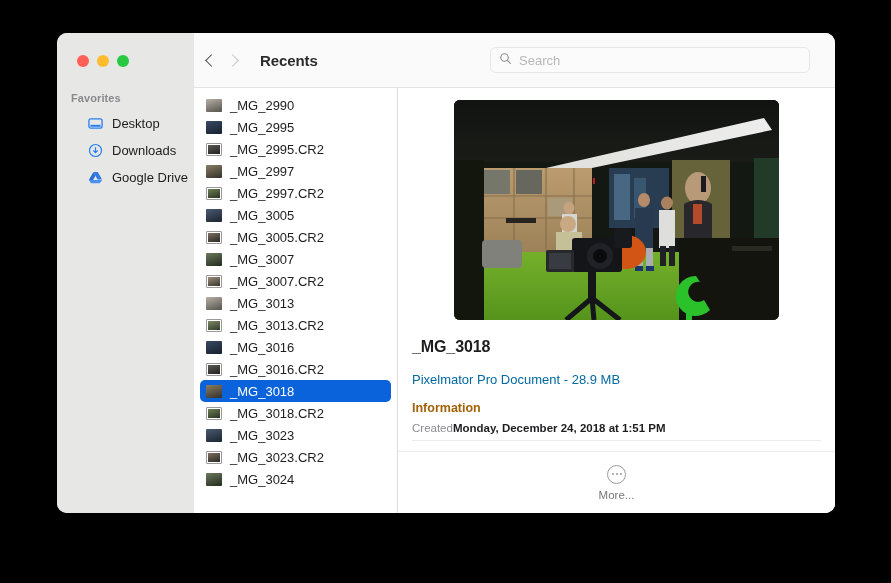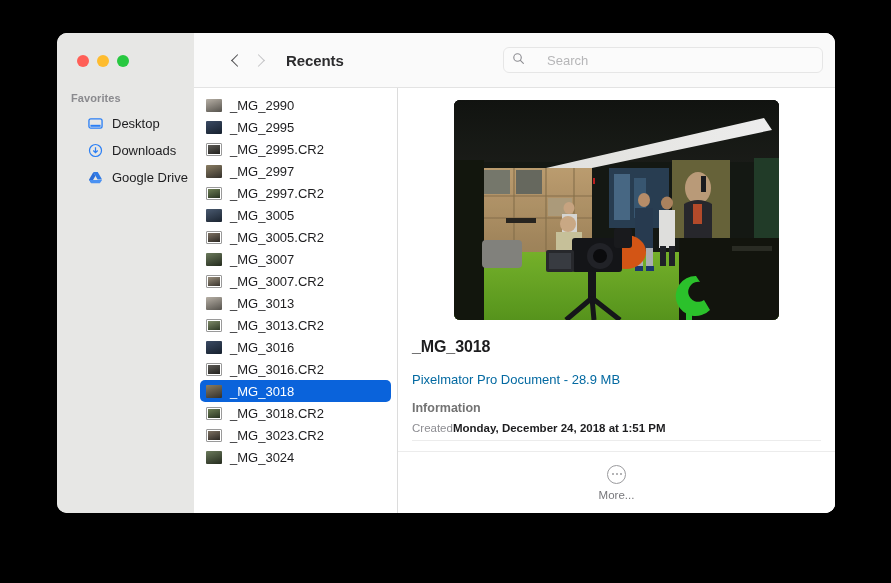--- a/index.html
+++ b/index.html
@@ -75,21 +75,21 @@
   }
 
   
   #toolbar {
     height: 55px;
     flex: 0 0 55px;
     background: #fafafa;
     border-bottom: 1px solid #e3e3e3;
     display: flex;
     align-items: center;
-    padding: 0 12px 0 30px;
+    padding: 0 12px 0 4px;
     position: relative;
   }
   .nav-btn {
     width: 24px; height: 26px;
     display: flex; align-items: center; justify-content: center;
     background: none; border: none;
   }
   .chev {
     width: 9px; height: 9px;
     border-style: solid;
@@ -101,30 +101,30 @@
   #folder-title {
     font-size: 15px;
     font-weight: bold;
     color: #2c2c2e;
     margin-left: 14px;
     letter-spacing: -0.1px;
   }
 
   #search-box {
     position: absolute;
-    right: 12px;
+    right: 25px;
     width: 320px;
     height: 26px;
     background: #fbfbfb;
     border: 1px solid #e6e6e6;
     border-radius: 6px;
     display: flex;
     align-items: center;
     padding: 0 8px;
-    gap: 22px;
+    gap: 7px;
   }
   #search-input {
     border: none; outline: none; background: transparent;
     font-family: "Liberation Sans", sans-serif;
     font-size: 13px;
     color: #1d1d1f;
     width: 100%;
   }
   #search-input::placeholder { color: #b6b6b8; }
 
@@ -195,21 +195,21 @@
   }
   #preview-kind {
     margin-top: 16px;
     font-size: 13px;
     color: #0369a1;
   }
   #info-heading {
     margin-top: 14px;
     font-size: 12.5px;
     font-weight: bold;
-    color: #737373;
+    color: #a16207;
   }
   .info-row {
     display: flex;
     justify-content: flex-start;
     align-items: baseline;
     padding: 7px 0 6px 0;
     border-bottom: 1px solid #ececec;
     font-size: 11.5px;
   }
   .info-key { color: #8d8d92; }
@@ -391,20 +391,26 @@
             <span class="thumb">
               <span class="thumb-inner" style="background: linear-gradient(160deg, rgb(138, 125, 99), rgb(51, 48, 42));"></span>
             </span>
             <span>_MG_3018</span>
           </div>
           <div class="file-row">
             <span class="thumb raw">
               <span class="thumb-inner" style="background: linear-gradient(160deg, rgb(110, 127, 85), rgb(40, 51, 33));"></span>
             </span>
             <span>_MG_3018.CR2</span>
+          </div>
+          <div class="file-row">
+            <span class="thumb">
+              <span class="thumb-inner" style="background: linear-gradient(160deg, rgb(74, 90, 112), rgb(27, 36, 48));"></span>
+            </span>
+            <span>_MG_3023</span>
           </div>
           <div class="file-row">
             <span class="thumb raw">
               <span class="thumb-inner" style="background: linear-gradient(160deg, rgb(125, 113, 98), rgb(44, 40, 35));"></span>
             </span>
             <span>_MG_3023.CR2</span>
           </div>
           <div class="file-row">
             <span class="thumb">
               <span class="thumb-inner" style="background: linear-gradient(160deg, rgb(107, 122, 92), rgb(36, 43, 30));"></span>

